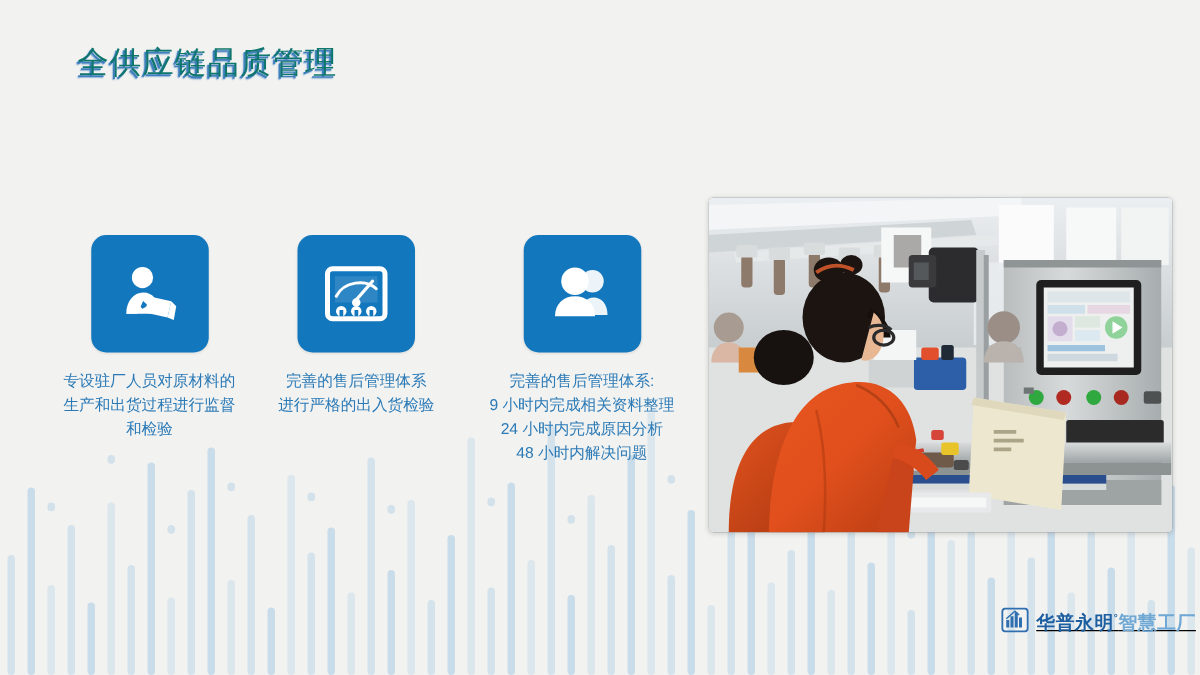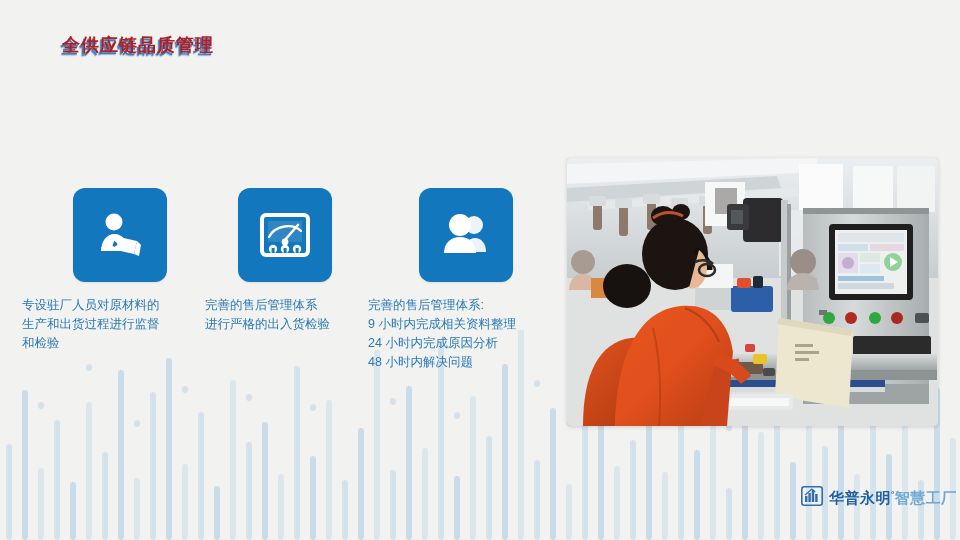--- a/index.html
+++ b/index.html
@@ -44,41 +44,41 @@
   }
 
   
   .title-wrap {
     position: absolute;
     left: 62px;
     top: 33px;
   }
   .title {
     position: relative;
-    font-size: 18px;
-    font-weight: bold;
+    font-size: 25px;
+    font-weight: normal;
     letter-spacing: 1px;
-    color: #b91c1c;
+    color: #0f766e;
     text-shadow:
       -1.5px 2px 0 #3f7fbe,
       -2px 2.5px 1px rgba(63,127,190,.55);
     white-space: nowrap;
   }
 
   
   .features {
     position: absolute;
     left: 0;
     top: 188px;
     width: 560px;
   }
   .feature {
     position: absolute;
     top: 0;
-    text-align: left;
+    text-align: center;
   }
   .f1 { left: 22px;  width: 195px; }
   .f2 { left: 205px; width: 160px; }
   .f3 { left: 368px; width: 195px; }
 
   .icon-tile {
     width: 94px;
     height: 94px;
     border-radius: 12px;
     background: #1277bc;
@@ -113,20 +113,21 @@
   .photo svg { display: block; }
 
   
   .logo {
     position: absolute;
     left: 801px;
     top: 486px;
     display: flex;
     align-items: center;
     gap: 6px;
+    text-decoration: underline;
   }
   .logo-mark { display: block; }
   .logo-text {
     font-size: 15px;
     font-weight: bold;
     letter-spacing: .5px;
     white-space: nowrap;
   }
   .logo-main { color: #1d5fa0; }
   .logo-sup  { color: #1d5fa0; font-size: 8px; vertical-align: super; }

